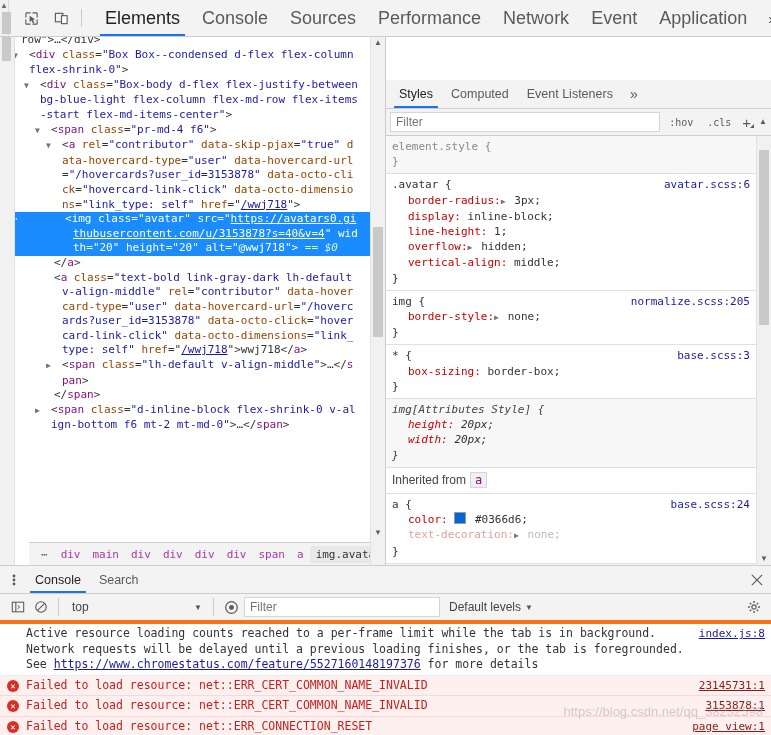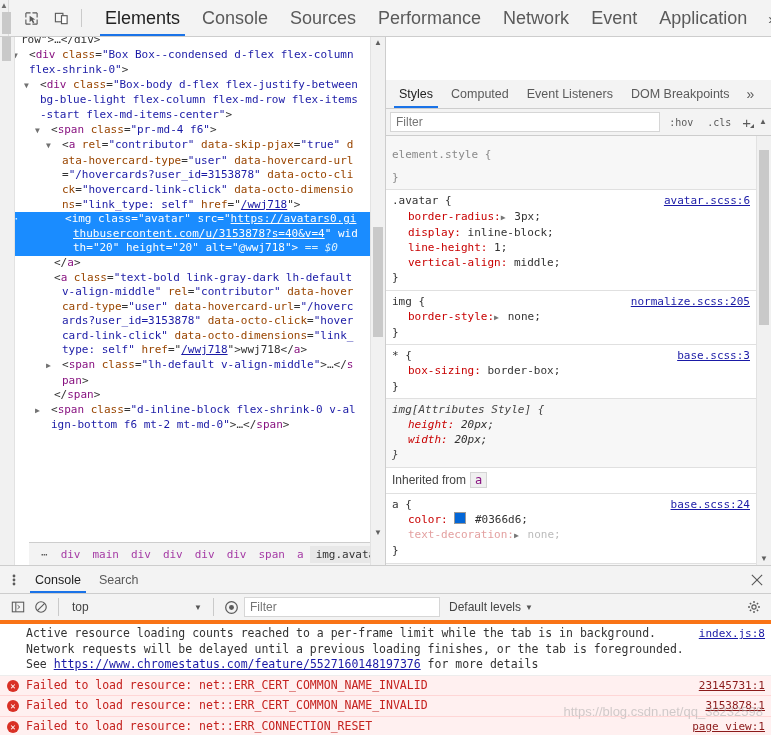--- a/index.html
+++ b/index.html
@@ -396,25 +396,24 @@
   }
   .rule {
     border-bottom: 1px solid #e0e0e0;
     padding: 3px 0 4px 6px;
     position: relative;
   }
   .rule.gray { background: #f7f7f7; color: #888; }
   .rule.ua { background: #f7f7f7; }
   .sel-line { display: flex; justify-content: space-between; padding-right: 6px; }
   .selname { color: #333; }
-  .rule.gray .selname { color: #8a8a8a; margin-top: 8px; }
+  .rule.gray .selname { color: #8a8a8a; }
   .ua .selname { color: #444; font-style: italic; }
   .origin {
     color: #1a1aa6;
-    text-decoration: underline;
     cursor: pointer;
     font-size: 11px;
     white-space: nowrap;
   }
   .origin.noul { color: #8a8a8a; text-decoration: none; font-style: italic; cursor: default; }
   .decl { padding-left: 16px; }
   .prop { color: #c80000; }
   .prop.off { color: #e3a0a0; }
   .pval { color: #333; }
   .pval.off { color: #bbb; }
@@ -760,23 +759,20 @@
     <div class="styles-pane">
       <div class="styles-tabs">
         <div class="stab active">
             <span>Styles</span>
           </div>
         <div class="stab">
             <span>Computed</span>
           </div>
         <div class="stab">
             <span>Event Listeners</span>
-          </div>
-        <div class="stab">
-            <span>DOM Breakpoints</span>
           </div>
         <div class="stab-more">
             <span>»</span>
           </div>
       </div>
 
       <div class="filter-row">
         <input class="filter-input" type="text" placeholder="Filter" style="">
         <span class="hov-btn">:hov</span>
         <span class="cls-btn">.cls</span>
@@ -793,20 +789,21 @@
               <div class="selname">}</div>
             </div>
             <div class="rule">
               <div class="sel-line">
                 <span class="selname">.avatar {</span>
                 <span class="origin">avatar.scss:6</span>
               </div>
               <div class="decl"><span class="prop">border-radius:</span><span class="dis-tri">▶</span><span class="pval"> 3px;</span></div>
               <div class="decl"><span class="prop">display:</span> <span class="pval"> inline-block;</span></div>
               <div class="decl"><span class="prop">line-height:</span> <span class="pval"> 1;</span></div>
+              <div class="decl"><span class="prop">overflow:</span><span class="dis-tri">▶</span><span class="pval"> hidden;</span></div>
               <div class="decl"><span class="prop">vertical-align:</span> <span class="pval"> middle;</span></div>
               <div class="selname">}</div>
             </div>
             <div class="rule">
               <div class="sel-line">
                 <span class="selname">img {</span>
                 <span class="origin">normalize.scss:205</span>
               </div>
               <div class="decl"><span class="prop">border-style:</span><span class="dis-tri">▶</span><span class="pval"> none;</span></div>
               <div class="selname">}</div>

